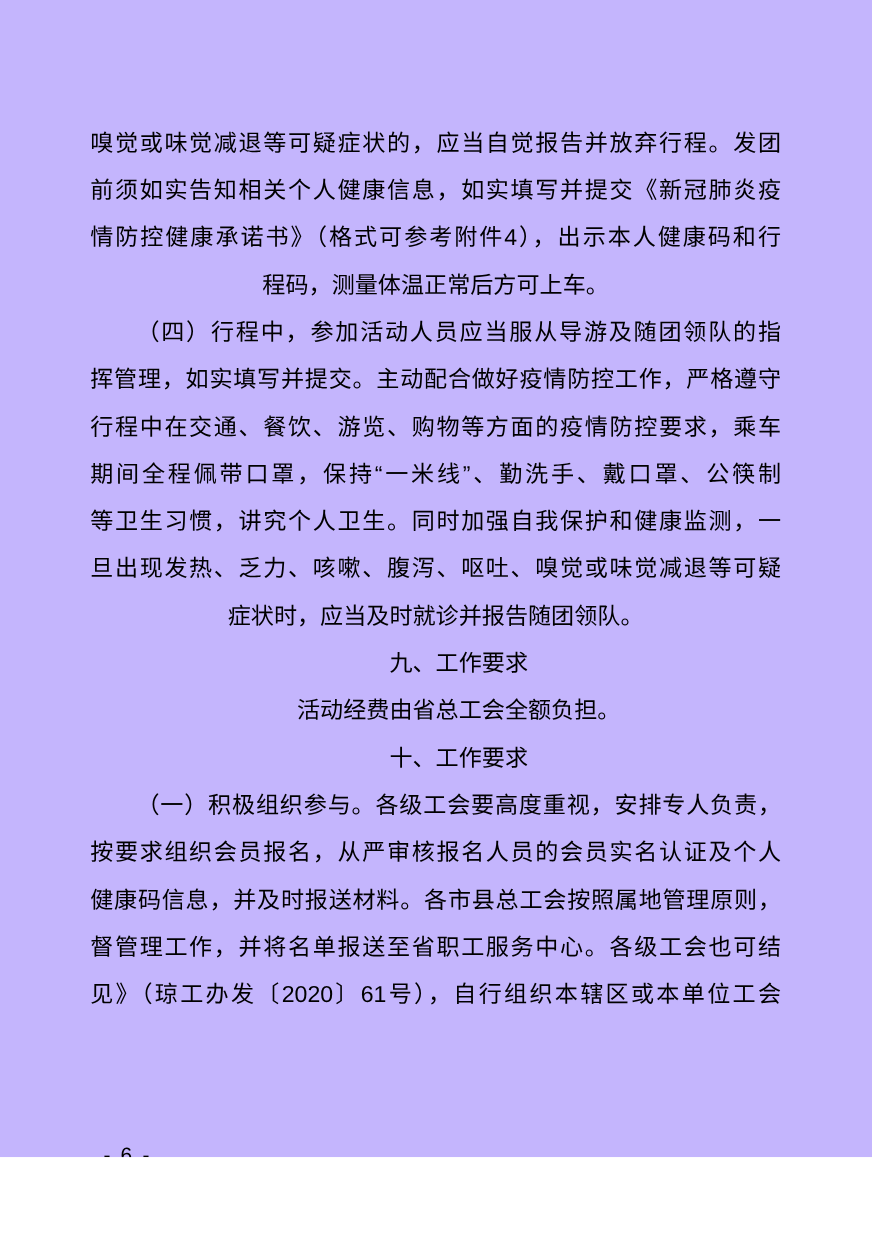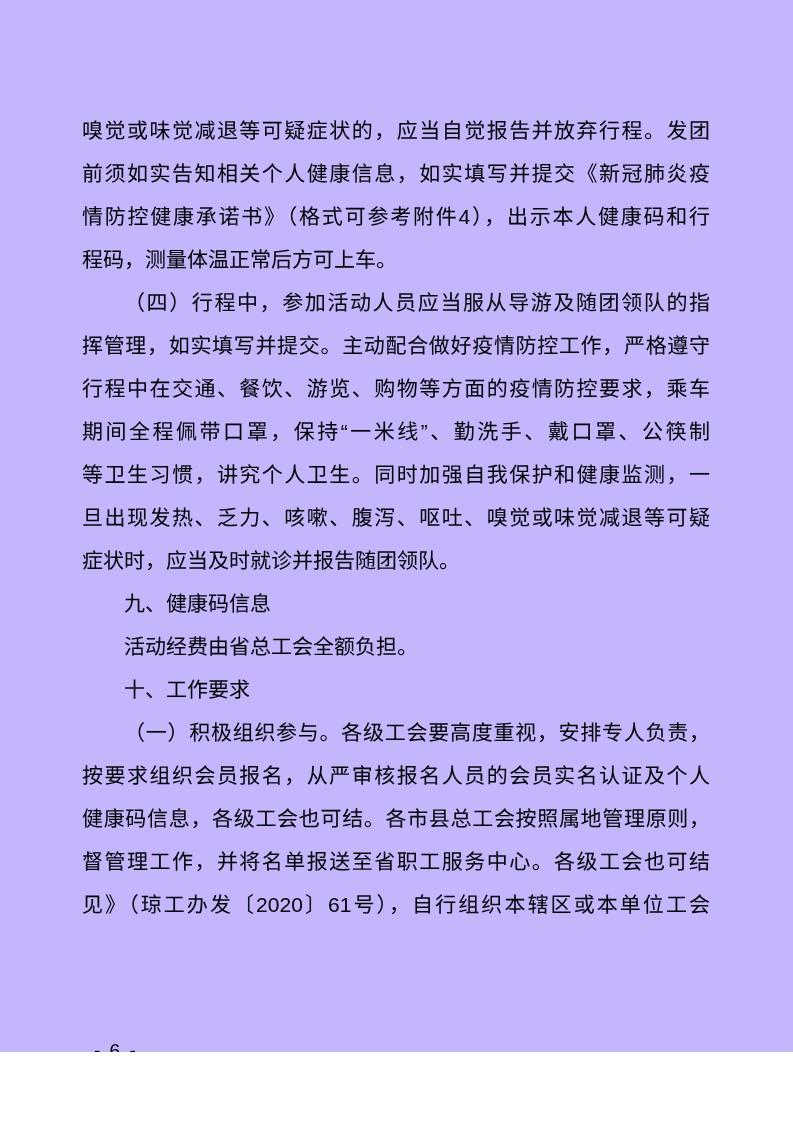--- a/index.html
+++ b/index.html
@@ -20,21 +20,21 @@
     position: absolute;
     left: 82px;
     top: 109px;
     width: 628px;
   }
   .line {
     font-size: 21px;
     line-height: 43px;
     height: 43px;
     color: #000000;
-    text-align: left;
+    text-align: center;
   }
   .line.justify {
     text-align: justify;
     text-align-last: justify;
   }
   .line.indent {
     text-indent: 42px;
   }
   .footer {
     position: absolute;
@@ -55,23 +55,23 @@
       <div class="line justify">前须如实告知相关个人健康信息，如实填写并提交《新冠肺炎疫</div>
       <div class="line justify">情防控健康承诺书》（格式可参考附件4），出示本人健康码和行</div>
       <div class="line">程码，测量体温正常后方可上车。</div>
       <div class="line justify indent">（四）行程中，参加活动人员应当服从导游及随团领队的指</div>
       <div class="line justify">挥管理，如实填写并提交。主动配合做好疫情防控工作，严格遵守</div>
       <div class="line justify">行程中在交通、餐饮、游览、购物等方面的疫情防控要求，乘车</div>
       <div class="line justify">期间全程佩带口罩，保持“一米线”、勤洗手、戴口罩、公筷制</div>
       <div class="line justify">等卫生习惯，讲究个人卫生。同时加强自我保护和健康监测，一</div>
       <div class="line justify">旦出现发热、乏力、咳嗽、腹泻、呕吐、嗅觉或味觉减退等可疑</div>
       <div class="line">症状时，应当及时就诊并报告随团领队。</div>
-      <div class="line indent">九、健康码信息</div>
+      <div class="line indent">九、工作要求</div>
       <div class="line indent">活动经费由省总工会全额负担。</div>
       <div class="line indent">十、工作要求</div>
       <div class="line justify indent">（一）积极组织参与。各级工会要高度重视，安排专人负责，</div>
       <div class="line justify">按要求组织会员报名，从严审核报名人员的会员实名认证及个人</div>
-      <div class="line justify">健康码信息，各级工会也可结。各市县总工会按照属地管理原则，</div>
+      <div class="line justify">健康码信息，并及时报送材料。各市县总工会按照属地管理原则，</div>
       <div class="line justify">督管理工作，并将名单报送至省职工服务中心。各级工会也可结</div>
       <div class="line justify">见》（琼工办发〔2020〕61号），自行组织本辖区或本单位工会</div>
     </div>
   <div class="footer">- 6 -</div>
 </div>
 
 </body></html>

